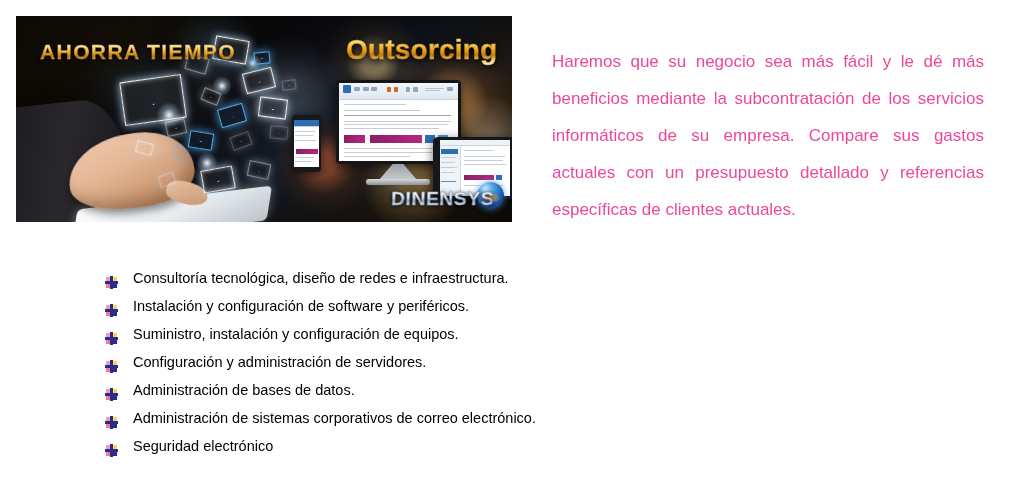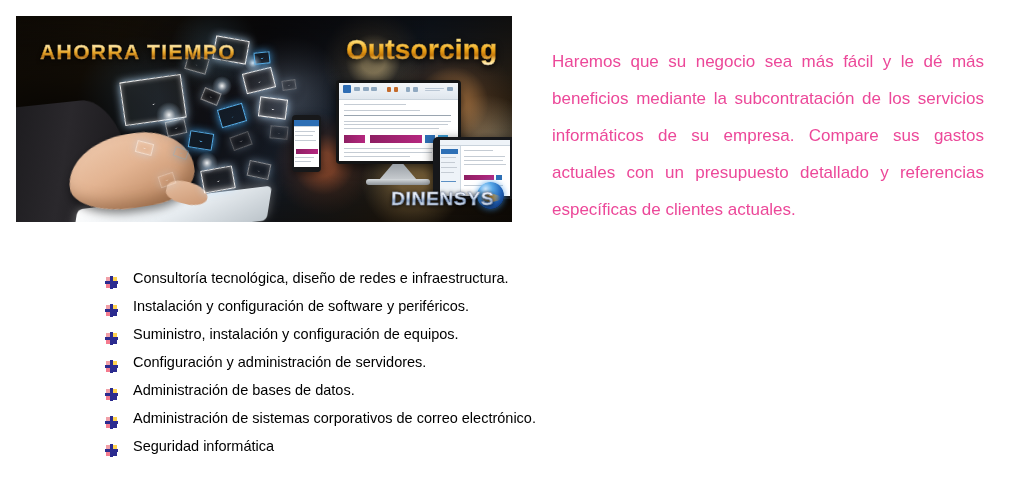--- a/index.html
+++ b/index.html
@@ -504,15 +504,15 @@
     </div>
     <div class="svc-row">
       <span class="svc-bullet">
         <span class="q q1"></span>
         <span class="q q2"></span>
         <span class="q q3"></span>
         <span class="q q4"></span>
         <span class="q vbar"></span>
         <span class="q hbar"></span>
       </span>
-      <span class="svc-text">Seguridad informática</span>
+      <span class="svc-text">Seguridad electrónico</span>
     </div>
   </div>
 
 </body></html>

